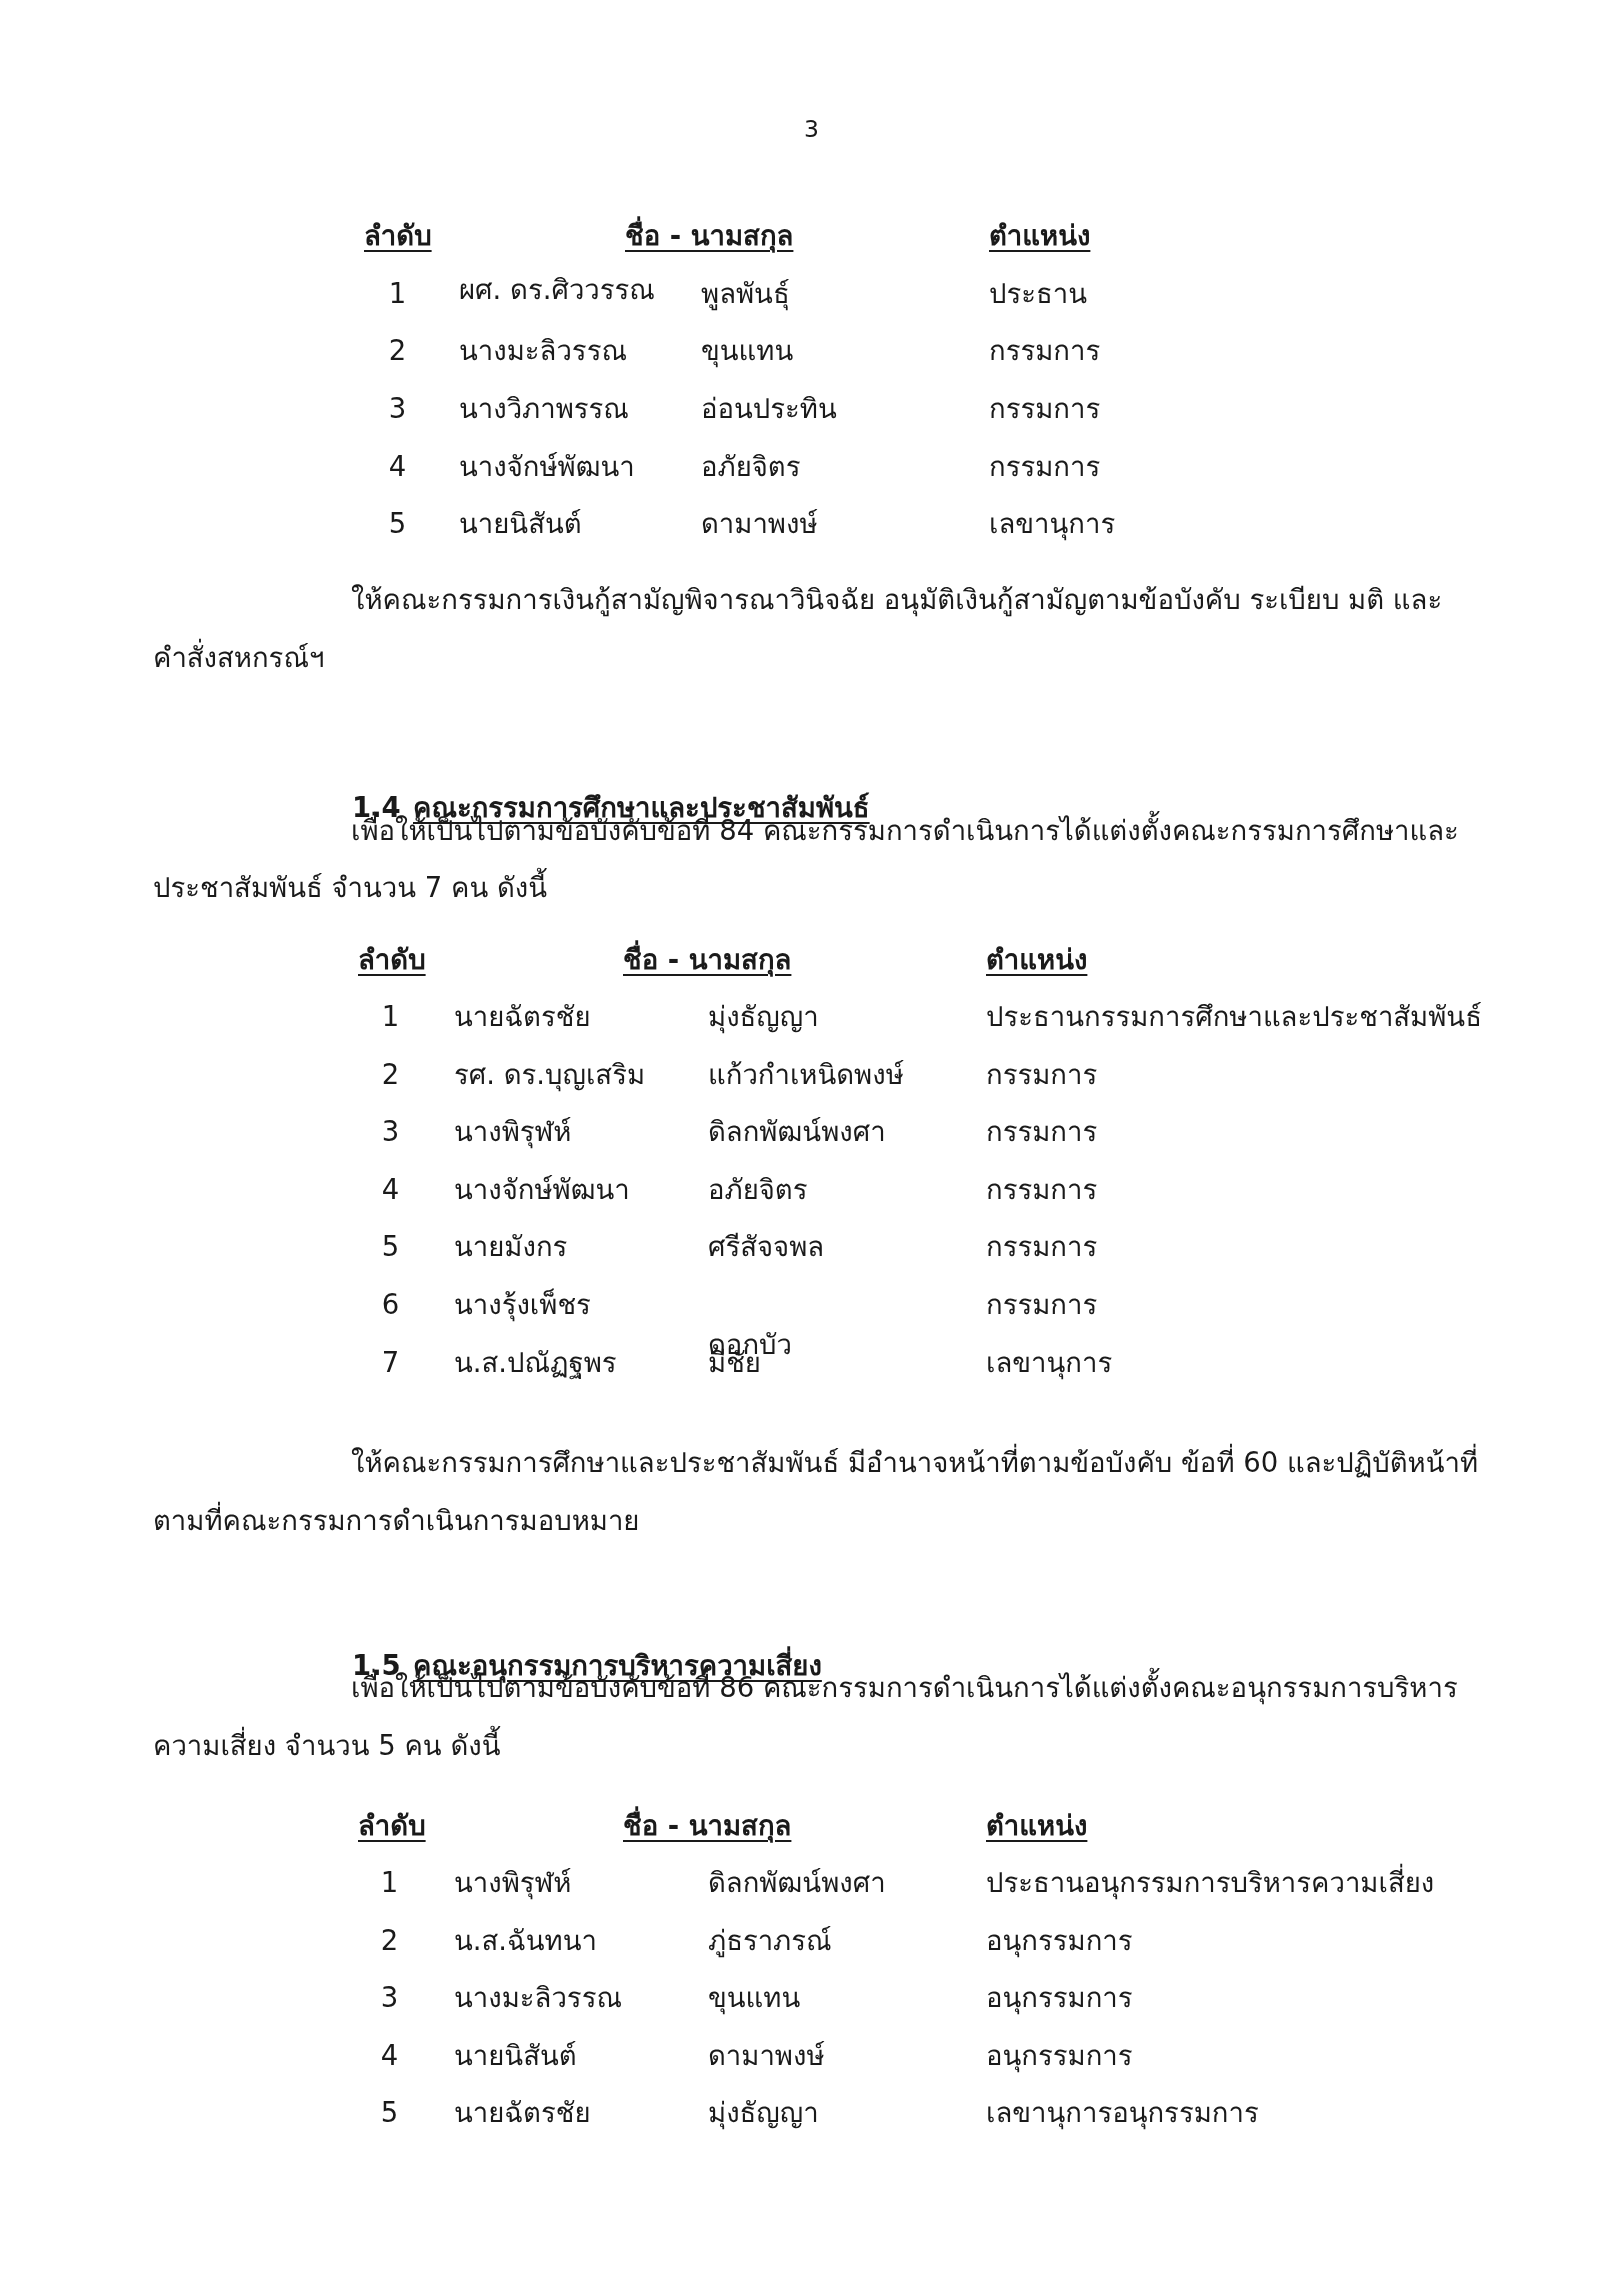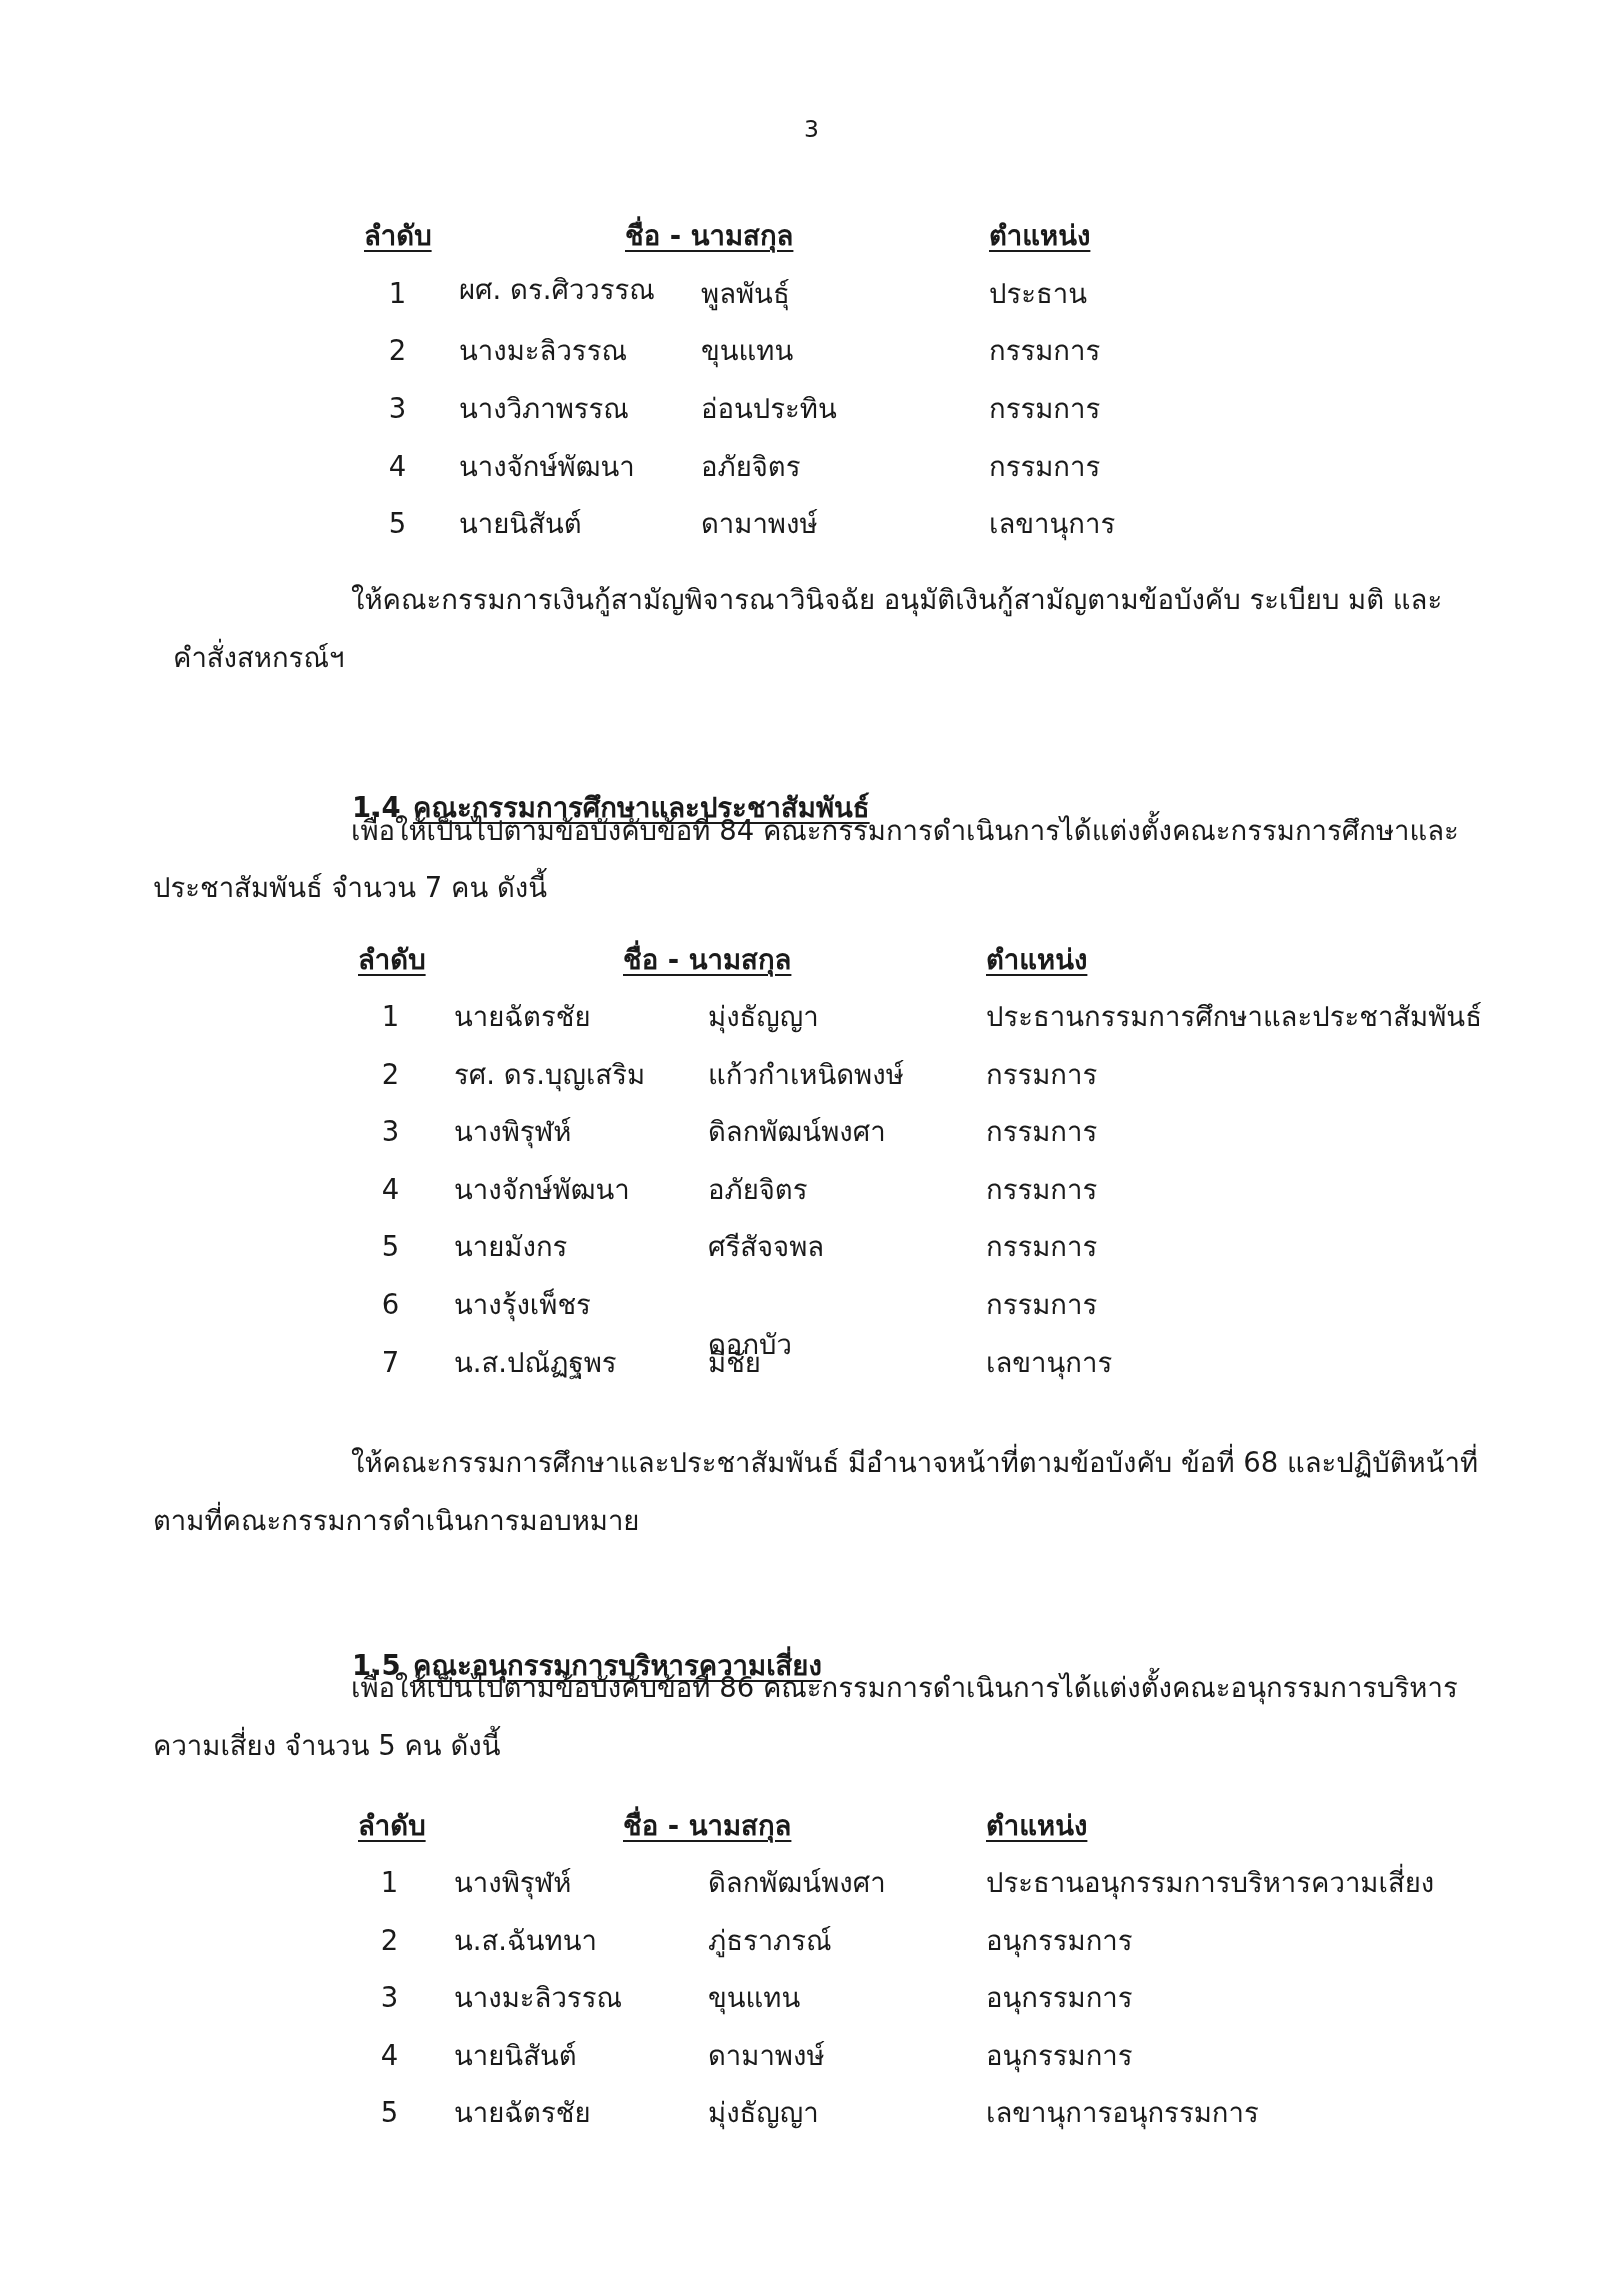--- a/index.html
+++ b/index.html
@@ -61,21 +61,21 @@
   </div>
   <div>
     <div class="abs txt num" style="left:378px; top:510px;">5</div>
     <div class="abs txt" style="left:459px; top:510px;">นายนิสันต์</div>
     <div class="abs txt" style="left:701px; top:510px;">ดามาพงษ์</div>
     <div class="abs txt" style="left:989px; top:510px;">เลขานุการ</div>
   </div>
 </div>
 
 <div class="abs txt" style="left:351px; top:586px;">ให้คณะกรรมการเงินกู้สามัญพิจารณาวินิจฉัย  อนุมัติเงินกู้สามัญตามข้อบังคับ ระเบียบ มติ และ</div>
-<div class="abs txt" style="left:153px; top:644px;margin-left:20px;">คำสั่งสหกรณ์ฯ</div>
+<div class="abs txt" style="left:153px; top:644px;">คำสั่งสหกรณ์ฯ</div>
 
 <div>
   <div class="abs txt sec-title" style="left:352px; top:759px;">1.4</div>
   <div class="abs txt sec-title u" style="left:413px; top:759px;">คณะกรรมการศึกษาและประชาสัมพันธ์</div>
   <div class="abs txt" style="left:351px; top:817px;">เพื่อให้เป็นไปตามข้อบังคับข้อที่  84  คณะกรรมการดำเนินการได้แต่งตั้งคณะกรรมการศึกษาและ</div>
   <div class="abs txt" style="left:153px; top:874px;">ประชาสัมพันธ์ จำนวน 7 คน ดังนี้</div>
 
   <div class="abs txt hdr u" style="left:358px; top:946px;">ลำดับ</div>
   <div class="abs txt hdr u" style="left:623px; top:946px;">ชื่อ - นามสกุล</div>
   <div class="abs txt hdr u" style="left:986px; top:946px;">ตำแหน่ง</div>
@@ -116,21 +116,21 @@
     <div class="abs txt" style="left:708px; top:1291px;margin-top:40px;">ดอกบัว</div>
     <div class="abs txt" style="left:986px; top:1291px;">กรรมการ</div>
   </div>
   <div>
     <div class="abs txt num" style="left:371px; top:1349px;">7</div>
     <div class="abs txt" style="left:454px; top:1349px;">น.ส.ปณัฏฐพร</div>
     <div class="abs txt" style="left:708px; top:1349px;">มีชัย</div>
     <div class="abs txt" style="left:986px; top:1349px;">เลขานุการ</div>
   </div>
 
-  <div class="abs txt" style="left:351px; top:1449px;">ให้คณะกรรมการศึกษาและประชาสัมพันธ์  มีอำนาจหน้าที่ตามข้อบังคับ ข้อที่ 68 และปฏิบัติหน้าที่</div>
+  <div class="abs txt" style="left:351px; top:1449px;">ให้คณะกรรมการศึกษาและประชาสัมพันธ์  มีอำนาจหน้าที่ตามข้อบังคับ ข้อที่ 60 และปฏิบัติหน้าที่</div>
   <div class="abs txt" style="left:153px; top:1507px;">ตามที่คณะกรรมการดำเนินการมอบหมาย</div>
 </div>
 
 <div>
   <div class="abs txt sec-title" style="left:352px; top:1617px;">1.5</div>
   <div class="abs txt sec-title u" style="left:413px; top:1617px;">คณะอนุกรรมการบริหารความเสี่ยง</div>
   <div class="abs txt" style="left:351px; top:1674px;">เพื่อให้เป็นไปตามข้อบังคับข้อที่  86  คณะกรรมการดำเนินการได้แต่งตั้งคณะอนุกรรมการบริหาร</div>
   <div class="abs txt" style="left:153px; top:1732px;">ความเสี่ยง จำนวน 5 คน  ดังนี้</div>
 
   <div class="abs txt hdr u" style="left:358px; top:1812px;">ลำดับ</div>

